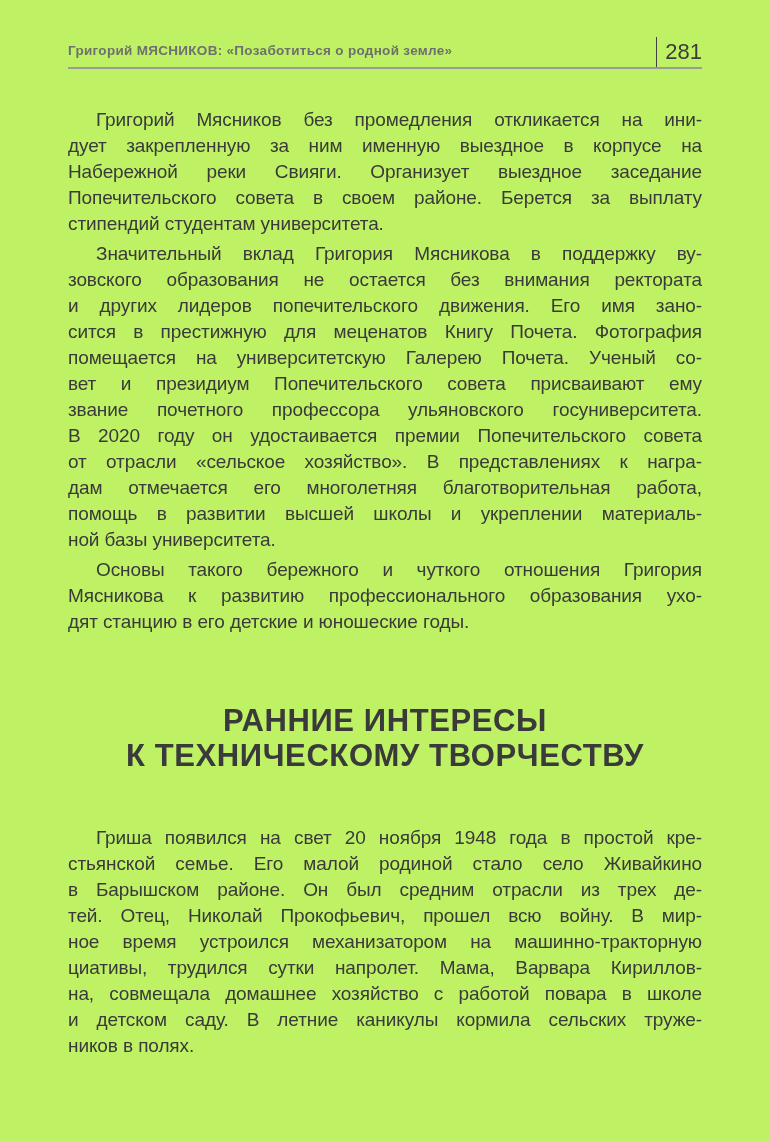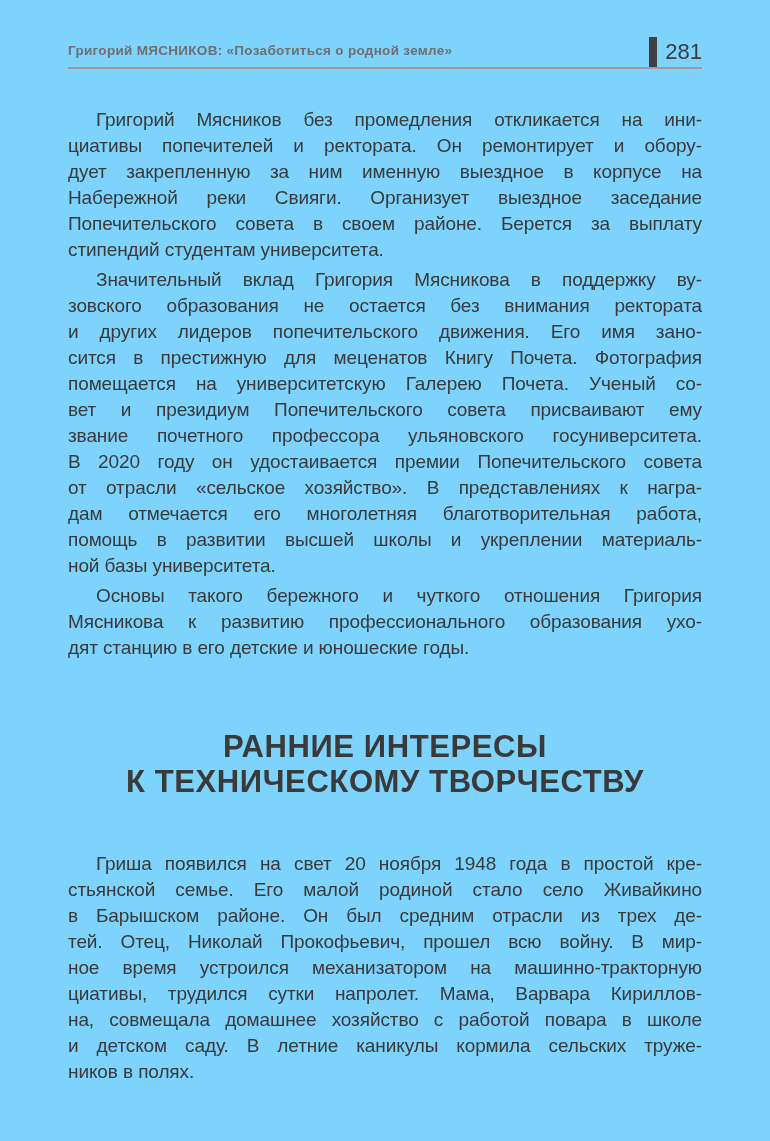--- a/index.html
+++ b/index.html
@@ -4,21 +4,21 @@
 <style>
   html, body {
     margin: 0;
     padding: 0;
     background: #ffffff;
   }
   .page {
     position: relative;
     width: 770px;
     height: 1141px;
-    background: #7dd3fc;
+    background: #bef264;
     overflow: hidden;
     font-family: "Liberation Sans", sans-serif;
   }
   
   .header {
     position: absolute;
     left: 68px;
     right: 68px;
     top: 32px;
     height: 35px;
@@ -29,21 +29,21 @@
   }
   .header-title {
     font-size: 13.5px;
     font-weight: bold;
     color: #6f6f6f;
     letter-spacing: 0.3px;
     padding-bottom: 9px;
     white-space: nowrap;
   }
   .header-pagenum {
-    border-left: 8px solid #404040;
+    border-left: 1px solid #404040;
     height: 30px;
     display: flex;
     align-items: center;
     padding-left: 8px;
     font-size: 22px;
     color: #3c3c3c;
   }
   
   .content {
     position: absolute;
@@ -80,21 +80,20 @@
 
 <div class="page">
   <div class="header">
     <div class="header-title">Григорий МЯСНИКОВ: «Позаботиться о родной земле»</div>
     <div class="header-pagenum">281</div>
   </div>
 
   <div class="content">
       <div class="para">
         <div class="line first">Григорий Мясников без промедления откликается на ини-</div>
-        <div class="line">циативы попечителей и ректората. Он ремонтирует и обору-</div>
         <div class="line">дует закрепленную за ним именную выездное в корпусе на</div>
         <div class="line">Набережной реки Свияги. Организует выездное заседание</div>
         <div class="line">Попечительского совета в своем районе. Берется за выплату</div>
         <div class="line last">стипендий студентам университета.</div>
       </div>
       <div class="para">
         <div class="line first">Значительный вклад Григория Мясникова в поддержку ву-</div>
         <div class="line">зовского образования не остается без внимания ректората</div>
         <div class="line">и других лидеров попечительского движения. Его имя зано-</div>
         <div class="line">сится в престижную для меценатов Книгу Почета. Фотография</div>

